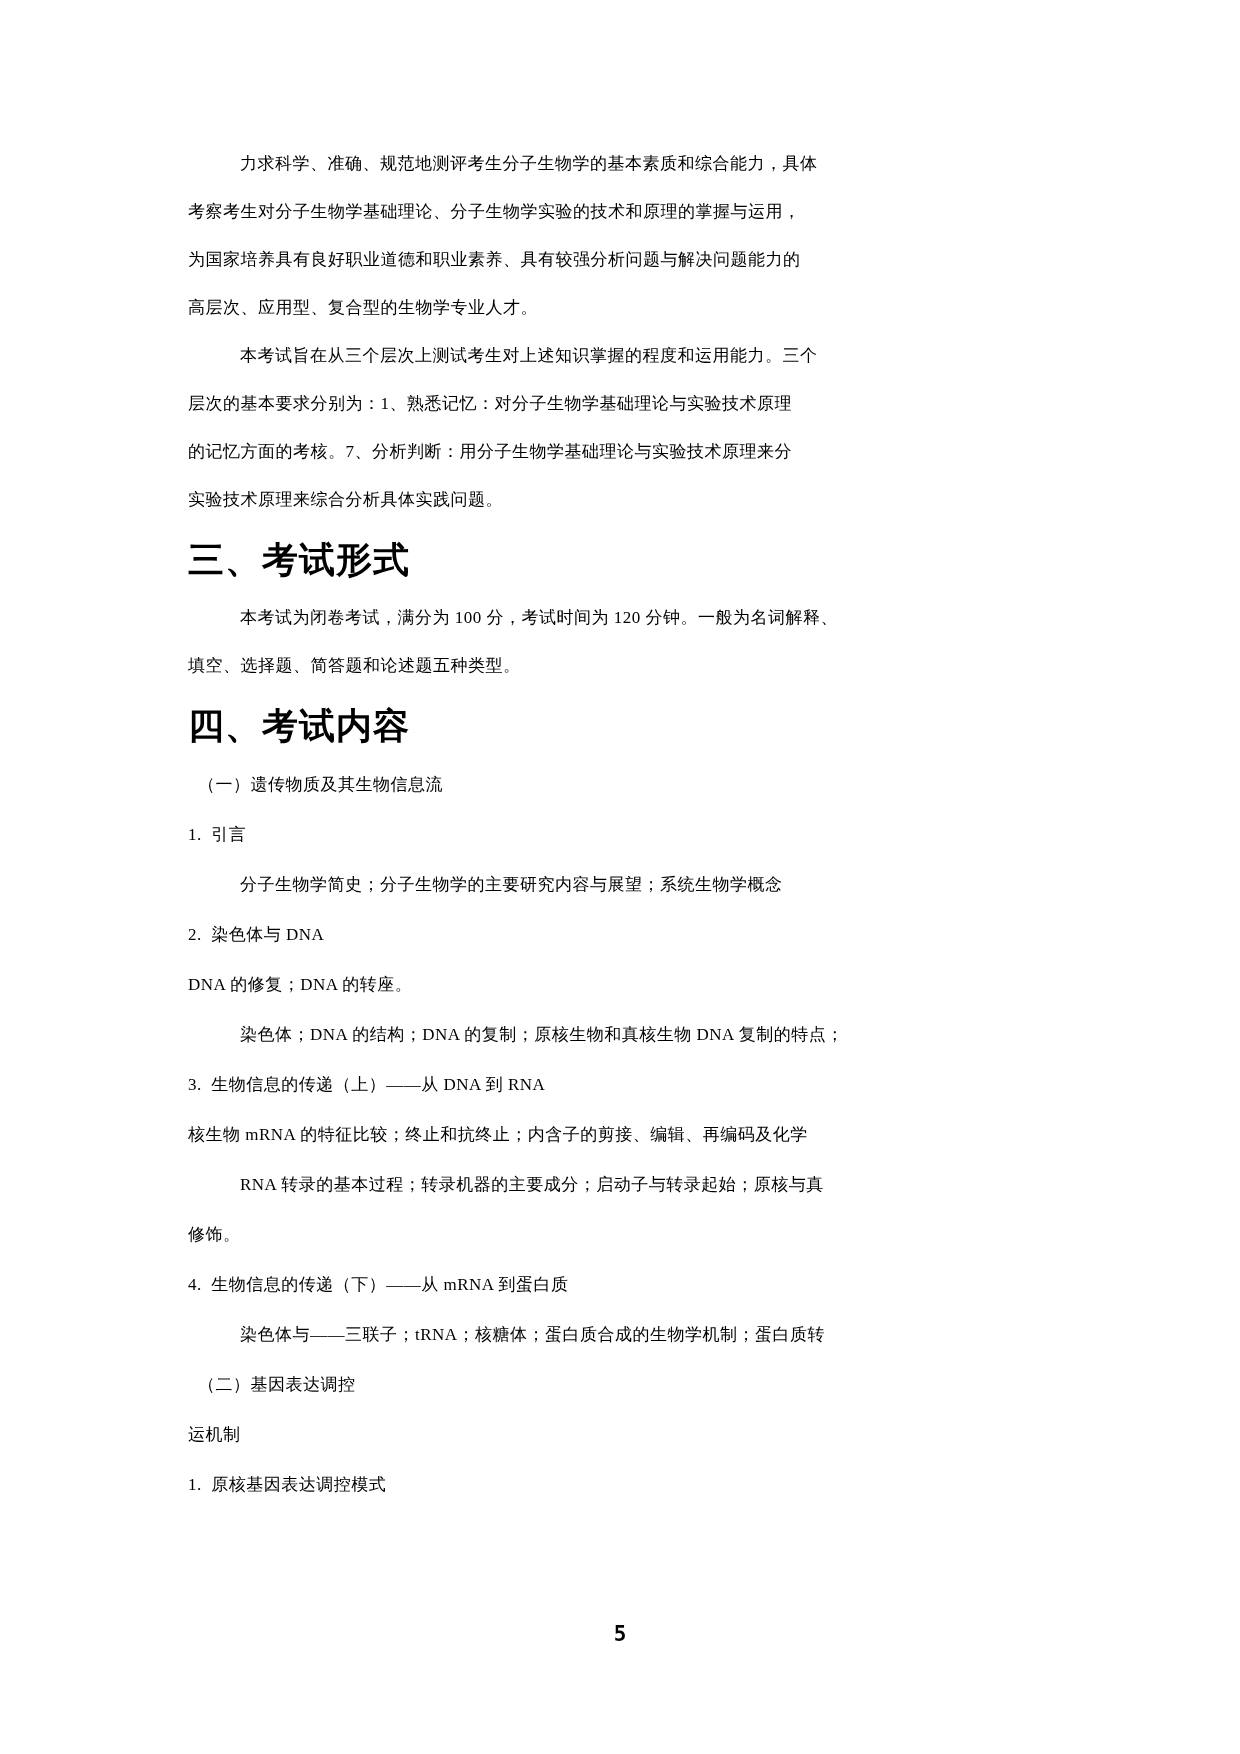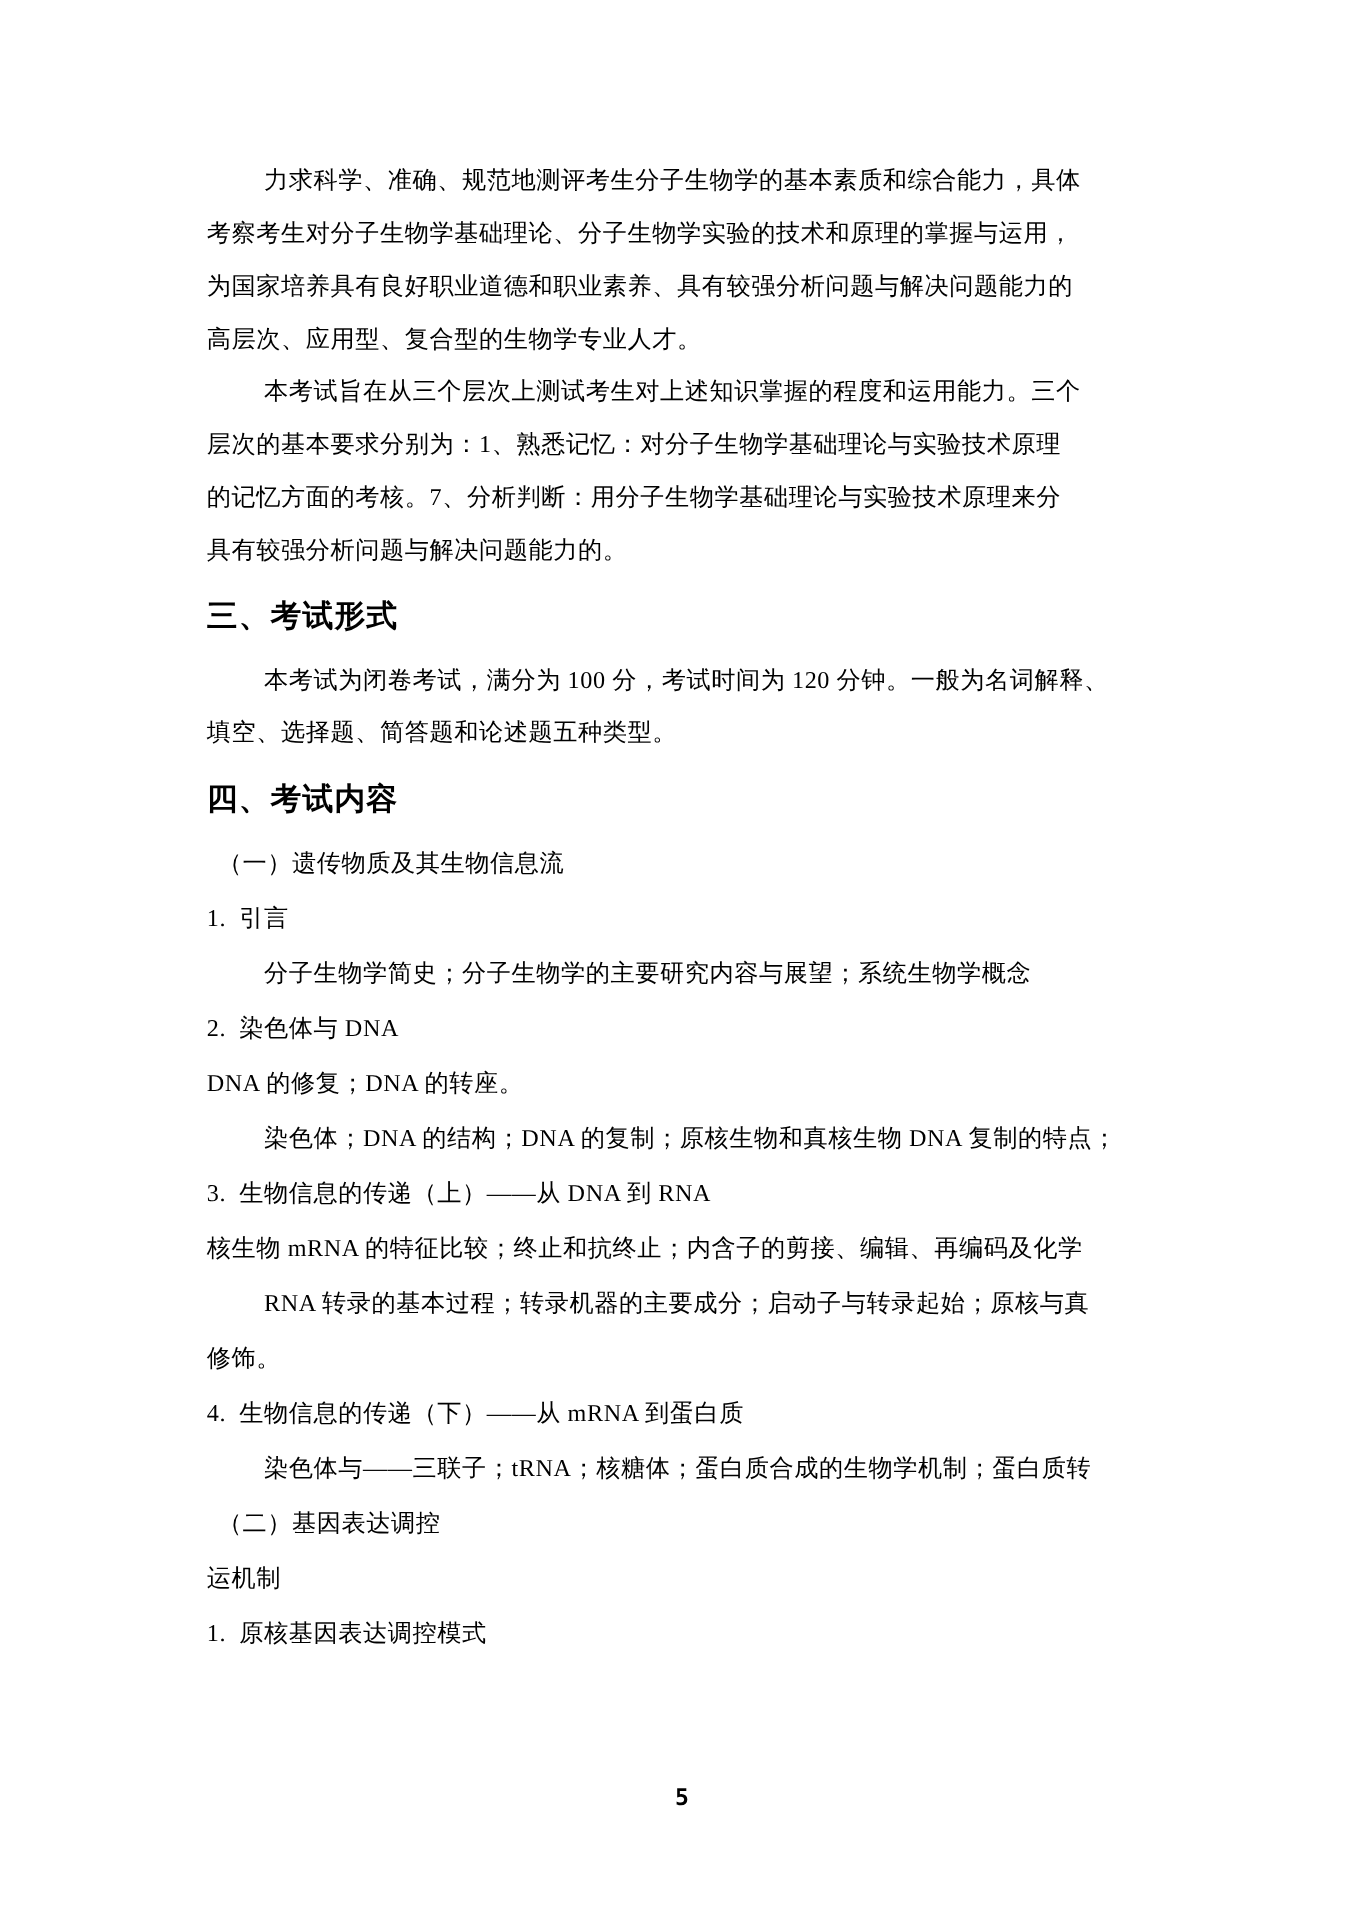--- a/index.html
+++ b/index.html
@@ -13,31 +13,31 @@
     overflow: hidden;
   }
   .content {
     position: absolute;
     left: 188px;
     top: 140px;
     width: 890px;
   }
   .line {
     margin: 0;
-    font-size: 22px;
+    font-size: 17px;
     line-height: 48px;
     white-space: pre;
     letter-spacing: 0.5px;
   }
   .indent { text-indent: 52px; }
   .sub { padding-left: 10px; }
   .heading {
     font-family: "Liberation Sans", "DejaVu Sans", sans-serif;
     font-weight: 700;
-    font-size: 28px;
+    font-size: 36px;
     line-height: 44px;
     margin: 14px 0 12px 0;
     white-space: pre;
     letter-spacing: 1px;
   }
   .sec4 .line { line-height: 50px; }
   .page-number {
     position: absolute;
     top: 1622px;
     left: 0;
@@ -54,21 +54,21 @@
 <div class="page">
   <div class="content">
 
     <p class="line indent">力求科学、准确、规范地测评考生分子生物学的基本素质和综合能力，具体</p>
     <p class="line">考察考生对分子生物学基础理论、分子生物学实验的技术和原理的掌握与运用，</p>
     <p class="line">为国家培养具有良好职业道德和职业素养、具有较强分析问题与解决问题能力的</p>
     <p class="line">高层次、应用型、复合型的生物学专业人才。</p>
     <p class="line indent">本考试旨在从三个层次上测试考生对上述知识掌握的程度和运用能力。三个</p>
     <p class="line">层次的基本要求分别为：1、熟悉记忆：对分子生物学基础理论与实验技术原理</p>
     <p class="line">的记忆方面的考核。7、分析判断：用分子生物学基础理论与实验技术原理来分</p>
-    <p class="line">具有较强分析问题与解决问题能力的。</p>
+    <p class="line">实验技术原理来综合分析具体实践问题。</p>
 
     <h2 class="heading">三、考试形式</h2>
 
     <p class="line indent">本考试为闭卷考试，满分为 100 分，考试时间为 120 分钟。一般为名词解释、</p>
     <p class="line">填空、选择题、简答题和论述题五种类型。</p>
 
     <h2 class="heading">四、考试内容</h2>
 
     <div class="sec4">
       <p class="line sub">（一）遗传物质及其生物信息流</p>

